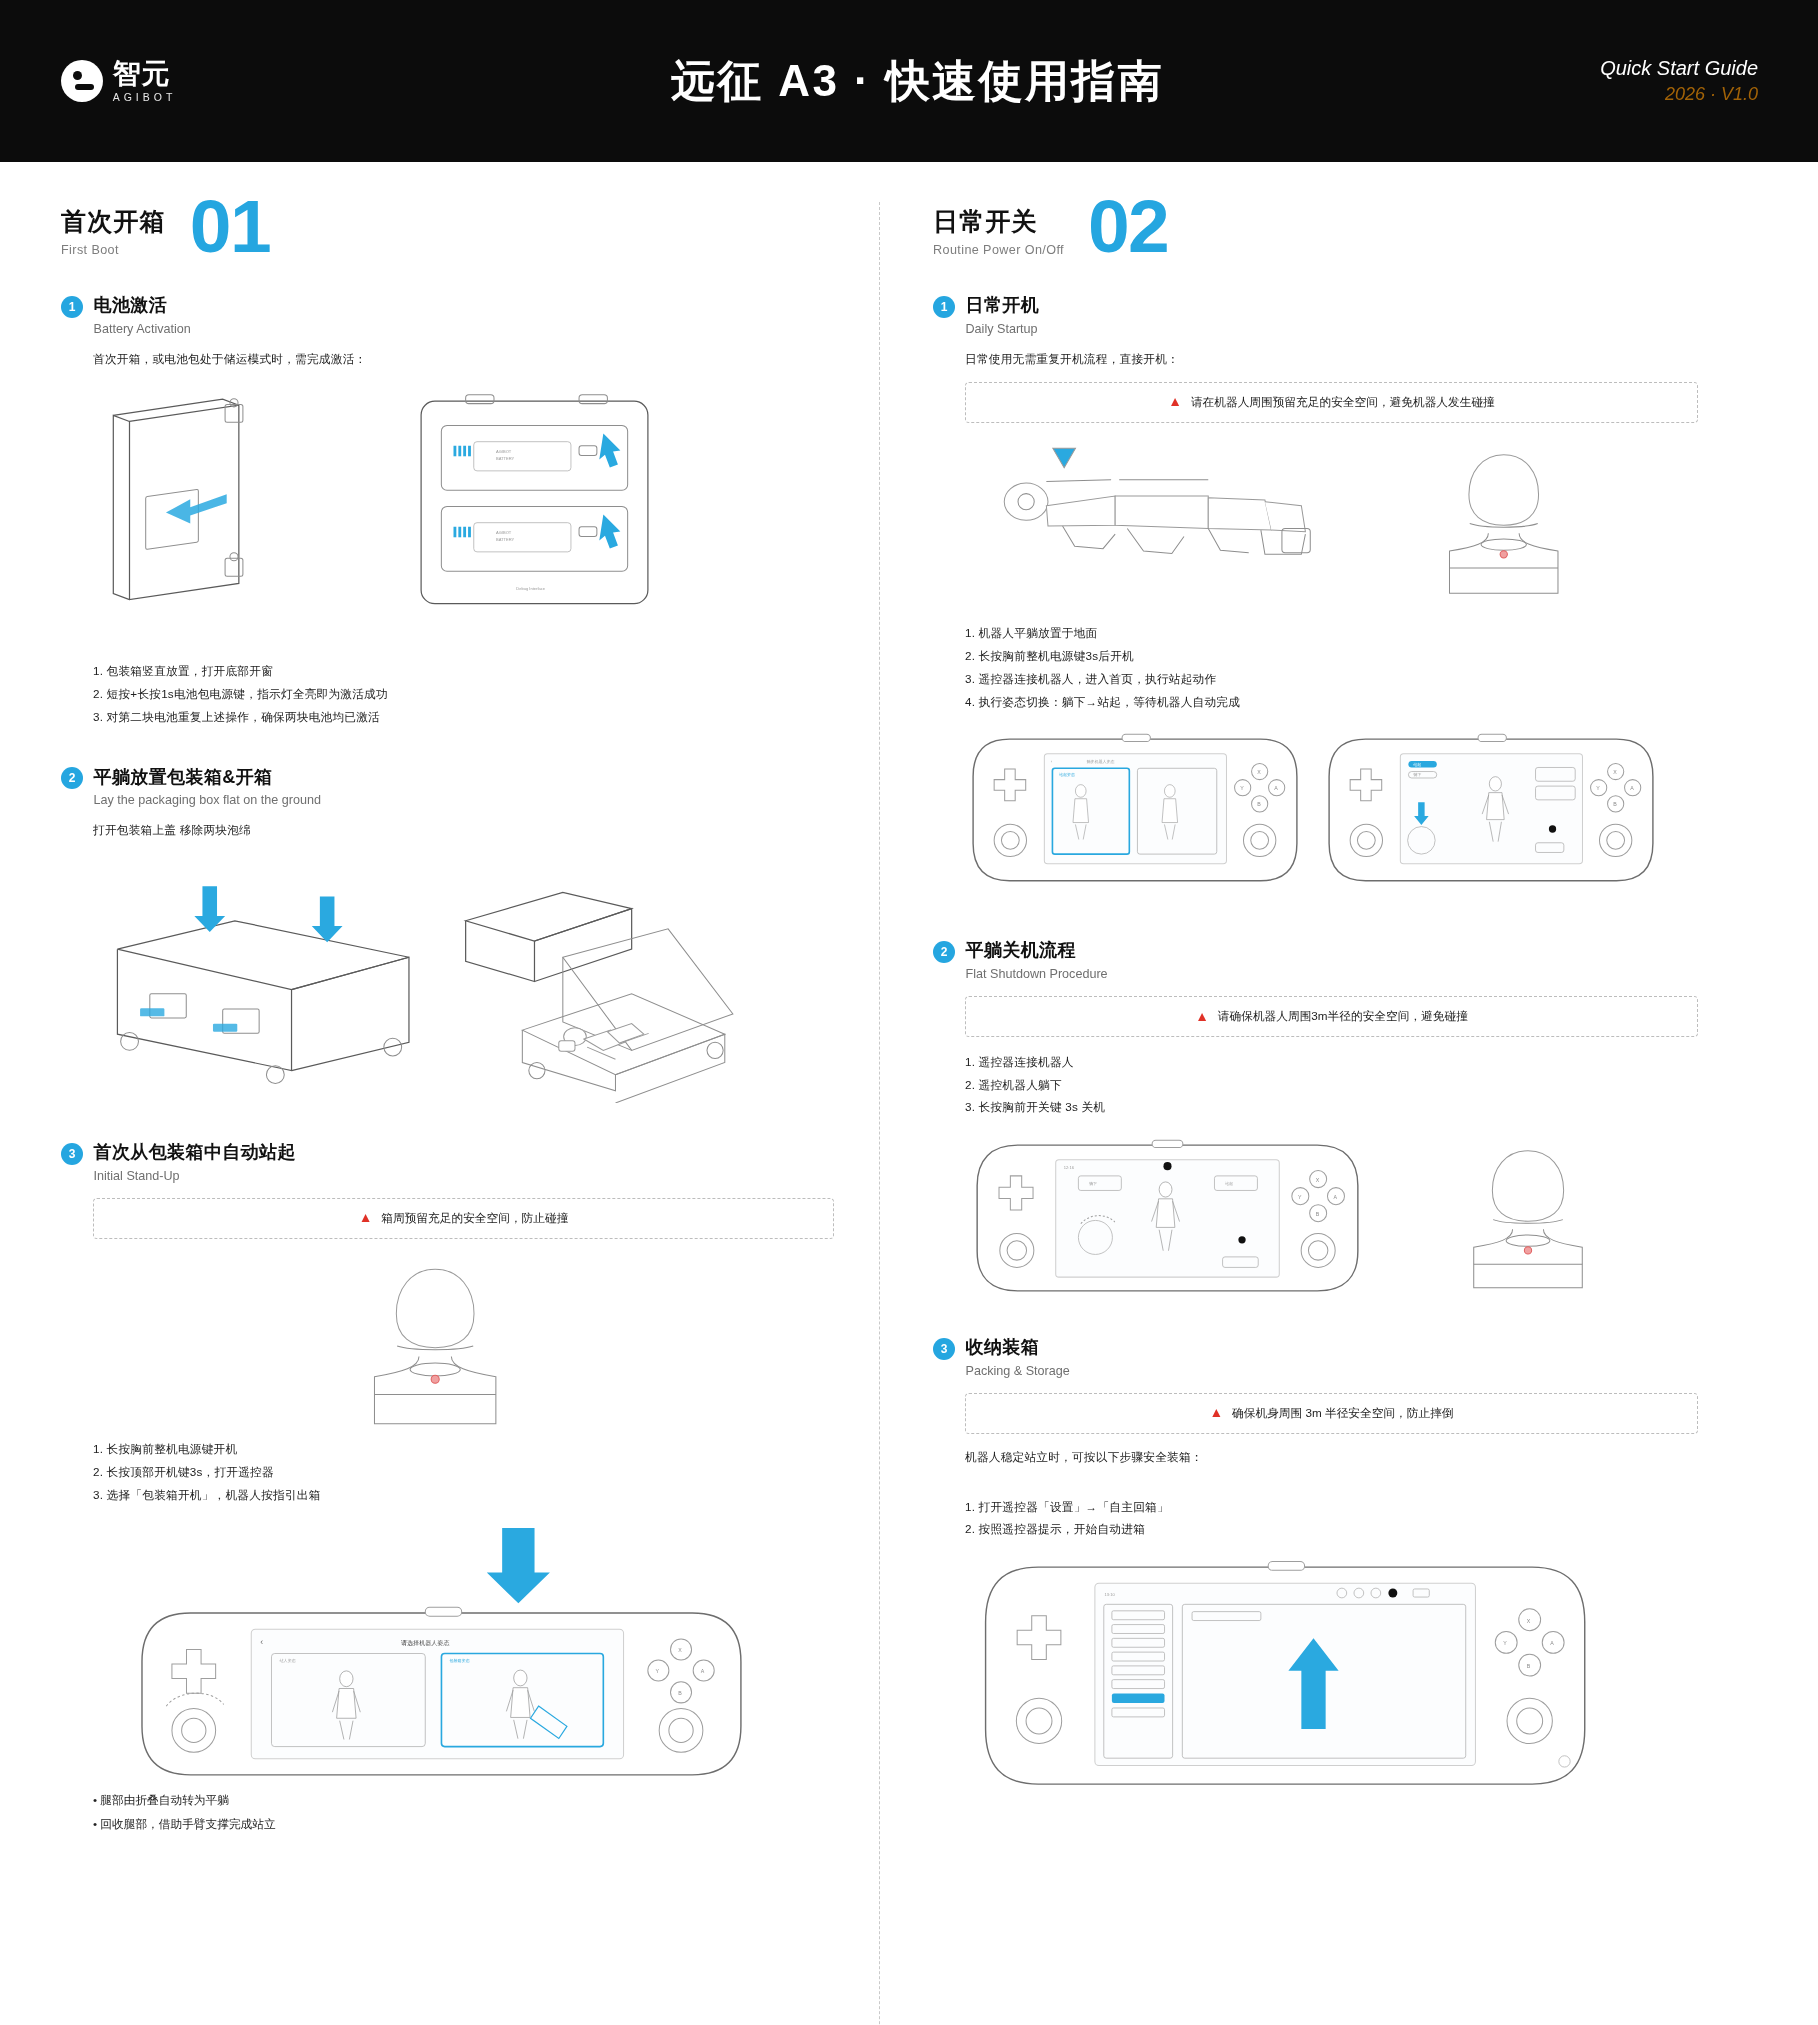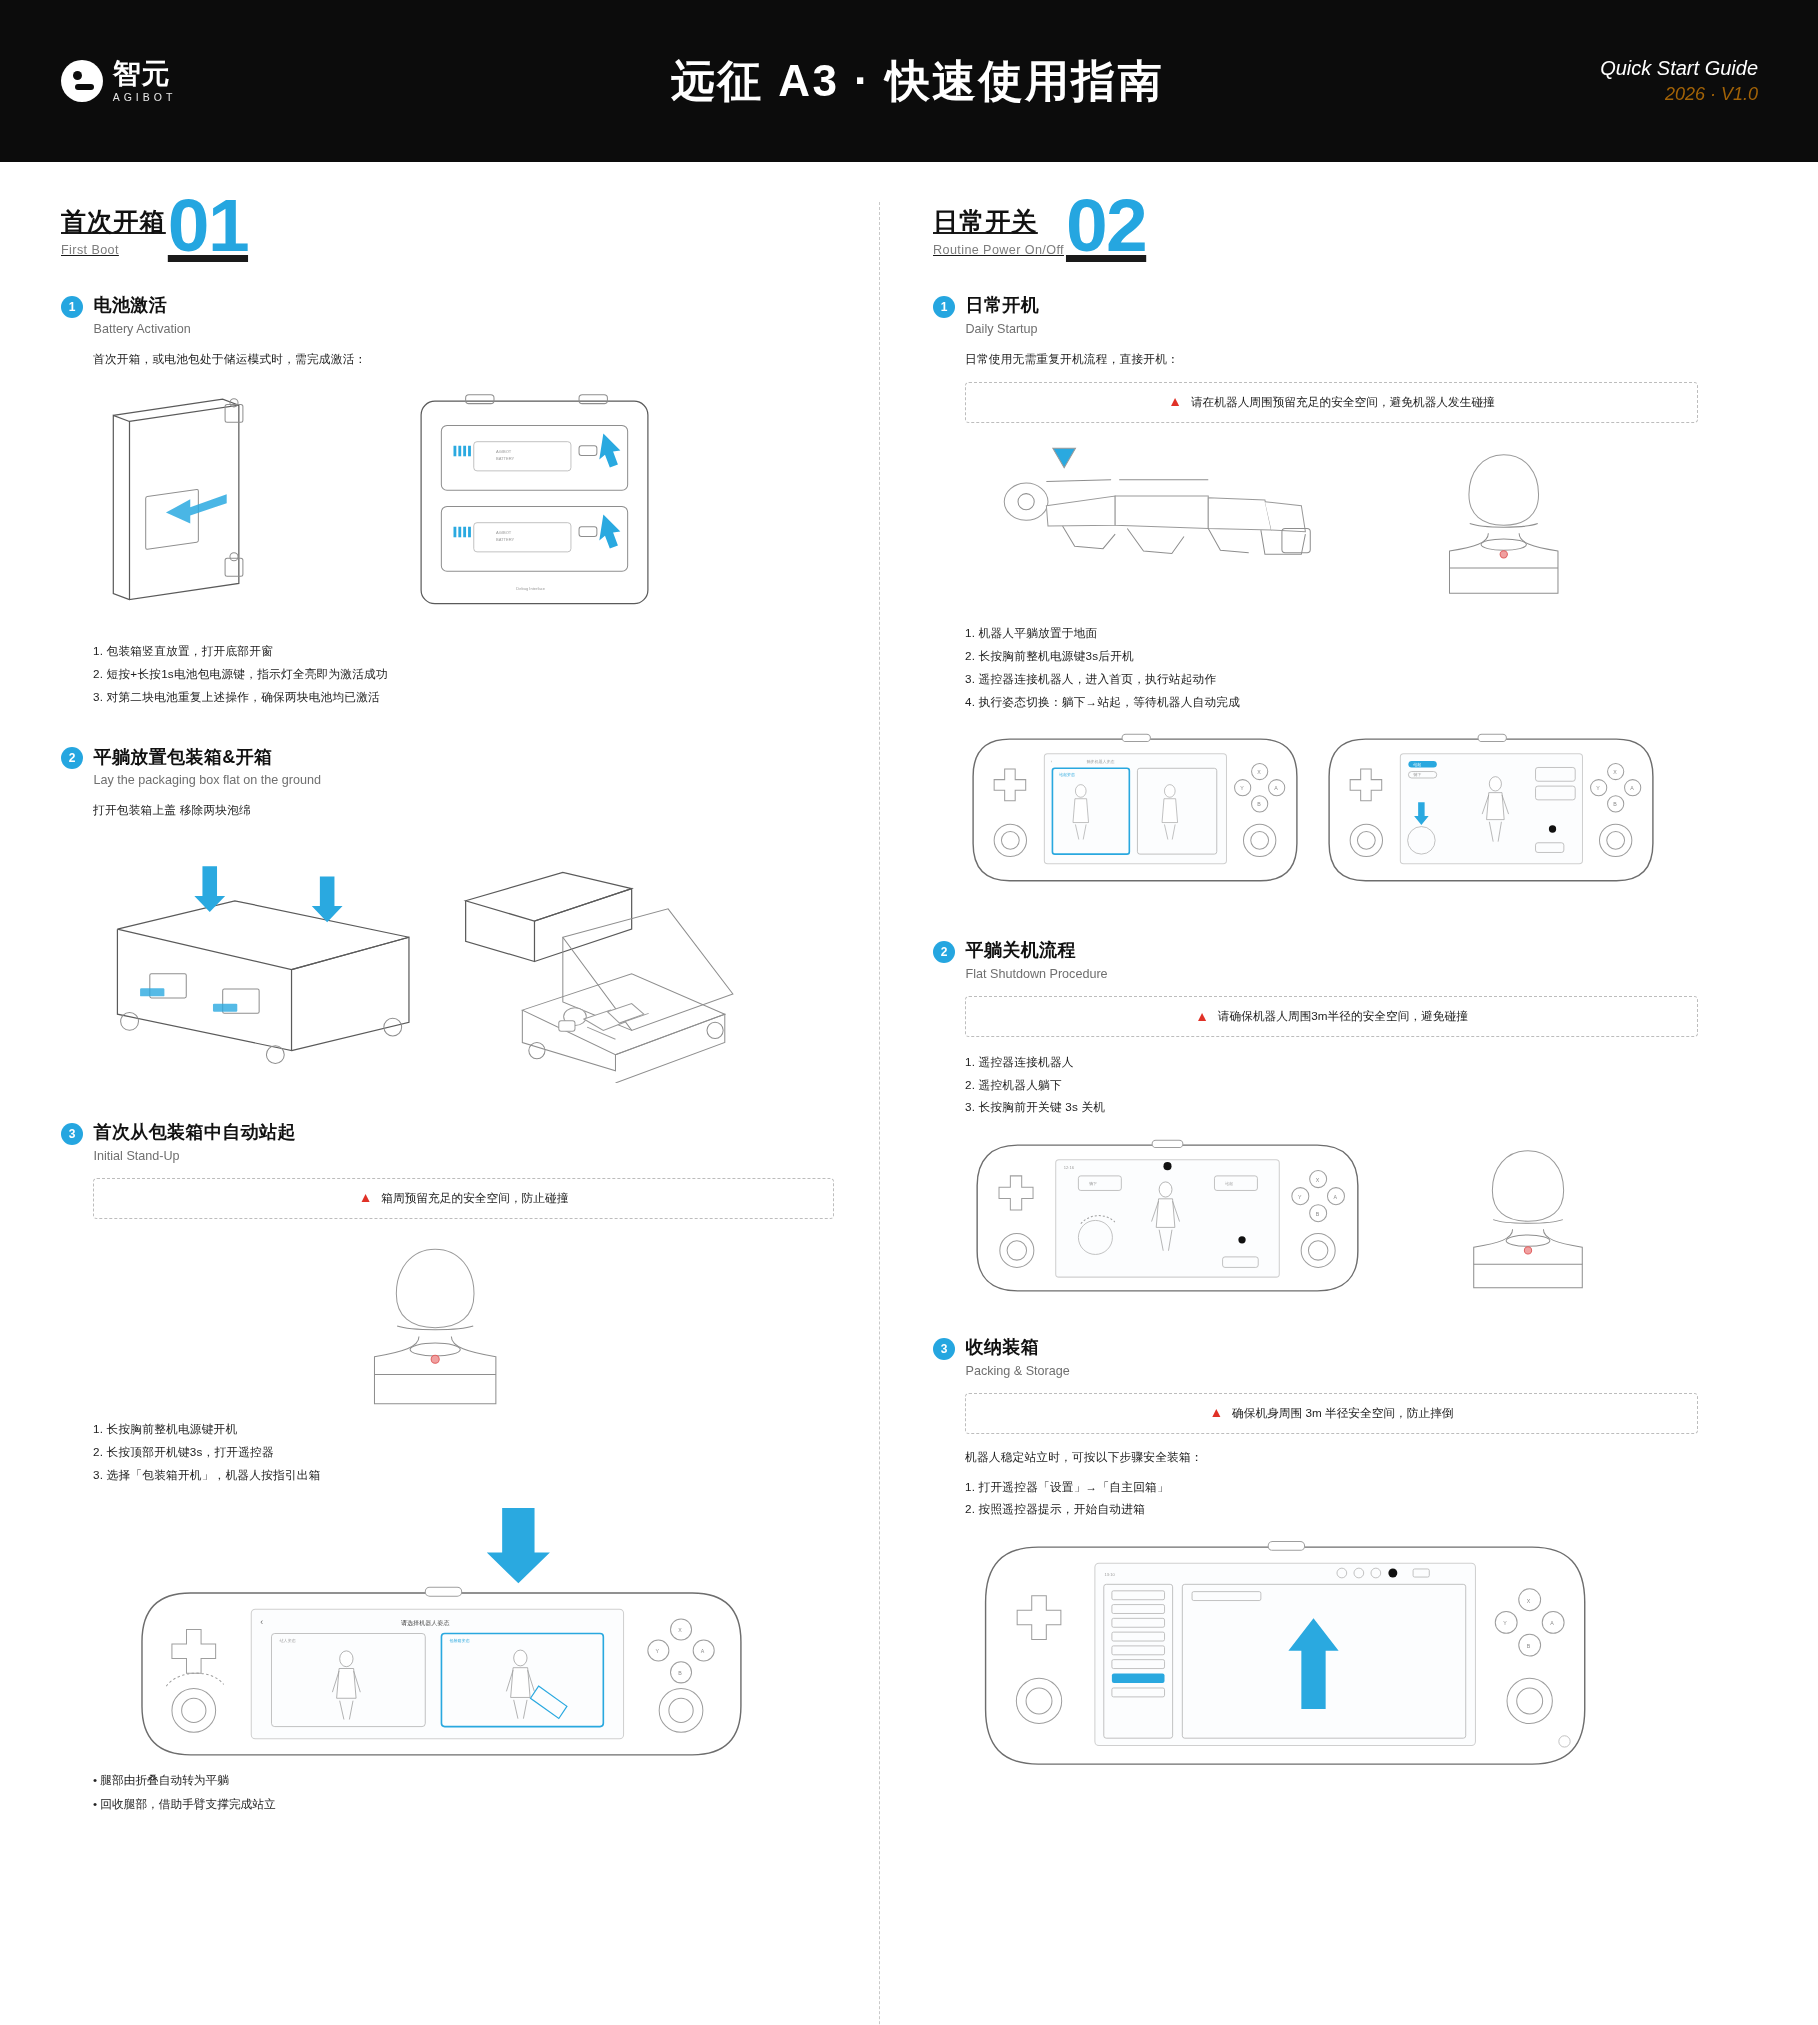--- a/index.html
+++ b/index.html
@@ -65,21 +65,21 @@
   }
   .col { width: 818px; position: relative; }
   .col.left { padding-right: 45px; }
   .col.right { padding-left: 53px; }
   .divider {
     width: 0; border-left: 1.6px dashed #c9c9c9;
     margin: 8px 0 0 0; height: 2252px;
   }
 
   
-  .sec-head { display: flex; align-items: center; gap: 2px; margin-bottom: 36px; text-decoration: underline; }
+  .sec-head { display: flex; align-items: flex-end; gap: 24px; margin-bottom: 36px; }
   .sec-head .txt { padding-top: 10.5px; }
   .sec-head .cn { font-size: 25px; font-weight: 700; letter-spacing: 1.2px; color: #111; }
   .sec-head .en { font-size: 12.6px; color: #7d7d7d; margin-top: 5.7px; letter-spacing: 0.4px; }
   .sec-head .num {
     font-size: 75px; font-weight: 800; color: #25a6e0; line-height: 0.82;
     letter-spacing: -1.6px;
   }
 
   
   .step { margin-bottom: 23.5px; }
@@ -89,21 +89,21 @@
     background: #25a6e0; color: #fff;
     font-size: 12px; font-weight: 700;
     display: flex; align-items: center; justify-content: center;
     flex: 0 0 auto; margin-top: 2.4px;
   }
   .step-title-cn { font-size: 18px; font-weight: 700; color: #111; letter-spacing: 0.4px; }
   .step-title-en { font-size: 12.6px; color: #6f6f6f; margin-top: 4.9px; }
 
   .step-body { margin-left: 32px; }
   .lead { font-size: 11.7px; color: #222; margin-top: 16px; letter-spacing: 0.2px; }
-  .list { margin-top: 11px; }
+  .list { margin-top: 31px; }
   .list div { font-size: 11.7px; color: #222; line-height: 1.95; letter-spacing: 0.2px; }
   .bullets div { font-size: 11.7px; color: #222; line-height: 2.0; }
 
   
   .warn {
     margin-top: 14.6px;
     border: 1.2px dashed #bdbdbd;
     border-radius: 4px;
     padding: 12px 16px;
     display: flex; align-items: center; justify-content: center; gap: 9px;

